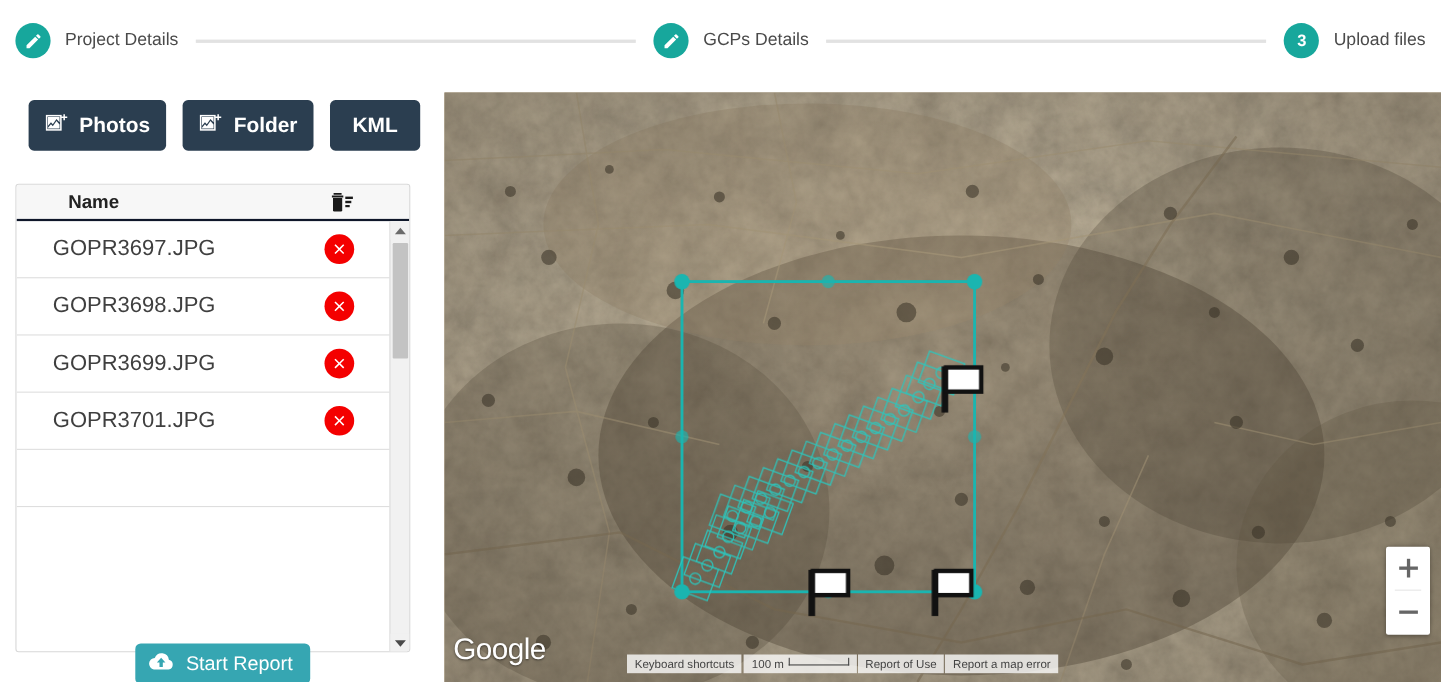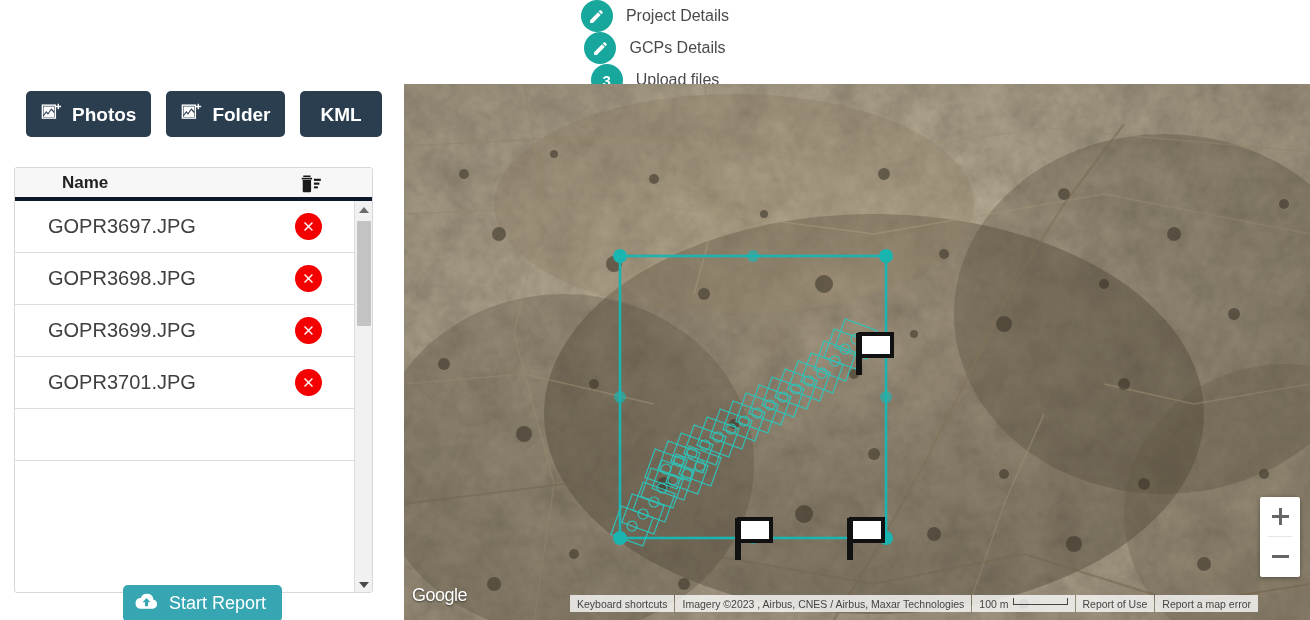--- a/index.html
+++ b/index.html
@@ -10,21 +10,20 @@
     background: #ffffff;
     font-family: "Liberation Sans", sans-serif;
   }
 
   
   #stepper {
     position: absolute; left: 0; top: 0;
     width: 1310px; height: 74px;
     display: flex; align-items: center;
     padding: 0 14px;
-    flex-direction: column;
   }
   .step { display: flex; align-items: center; flex: 0 0 auto; }
   .step-circle {
     width: 32px; height: 32px; border-radius: 50%;
     background: #17a79c;
     display: flex; align-items: center; justify-content: center;
     flex: 0 0 auto;
     color: #ffffff;
     font-size: 15px; font-weight: bold;
   }
@@ -75,21 +74,21 @@
     width: 359px; height: 426px;
     background: #ffffff;
     border: 1px solid #d8d8d8;
     border-radius: 3px;
     overflow: hidden;
   }
   #file-header {
     position: relative;
     height: 33px;
     background: #f7f7f7;
-    border-bottom: 4px solid #0f172a;
+    border-bottom: 2px solid #0f172a;
     display: flex; align-items: center;
   }
   #file-header .hdr-name {
     position: absolute; left: 47px;
     font-size: 17px; font-weight: bold; color: #222222;
   }
   #file-header .hdr-trash {
     position: absolute; left: 285px; top: 6px;
   }
   #file-rows {
@@ -170,21 +169,21 @@
     width: 906px; height: 536px;
   }
   #overlay-svg {
     position: absolute; left: 0; top: 0;
     width: 906px; height: 536px;
   }
   
   #google-logo {
     position: absolute; left: 8px; bottom: 14px;
     color: #ffffff;
-    font-size: 18px;
+    font-size: 27px;
     font-family: "Liberation Sans", sans-serif;
     letter-spacing: -0.5px;
     text-shadow: 0 1px 2px rgba(0,0,0,.55);
   }
   
   #zoom-ctrl {
     position: absolute; right: 10px; bottom: 43px;
     width: 40px; height: 80px;
     background: #ffffff;
     border-radius: 2px;
@@ -591,21 +590,20 @@
   <div id="zoom-ctrl">
     <div class="zbtn plus"></div>
     <div id="zoom-div"></div>
     <div class="zbtn minus"></div>
   </div>
 
   <div id="attrib">
     <div id="attrib-spacer" style="width:166px;"></div>
     <div class="attrib-seg">Keyboard shortcuts</div>
     <div class="attrib-sep"></div>
-    <div class="attrib-seg">Imagery ©2023 , Airbus, CNES / Airbus, Maxar Technologies</div>
     <div class="attrib-sep"></div>
     <div class="attrib-seg">
       <span id="scalebar-wrap">
         <span>100 m</span>
         <span id="scalebar"></span>
       </span>
     </div>
     <div class="attrib-sep"></div>
     <div class="attrib-seg">Report of Use</div>
     <div class="attrib-sep"></div>

